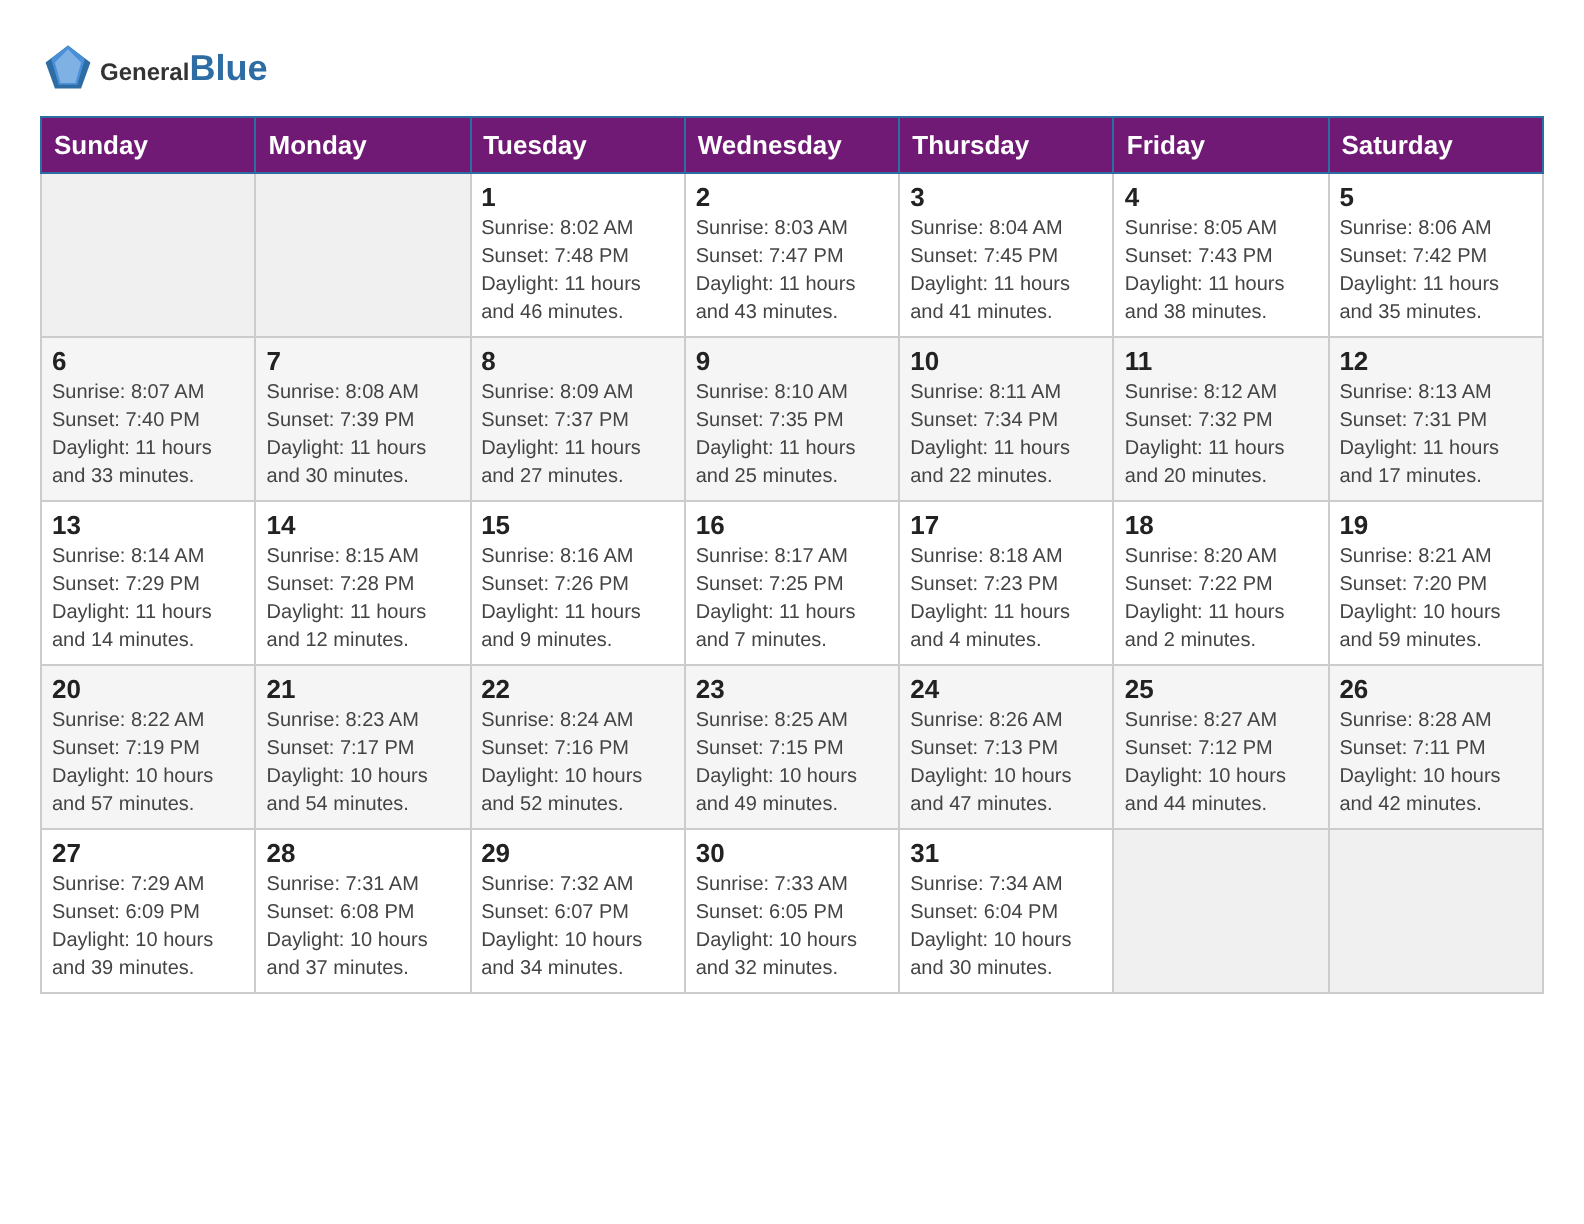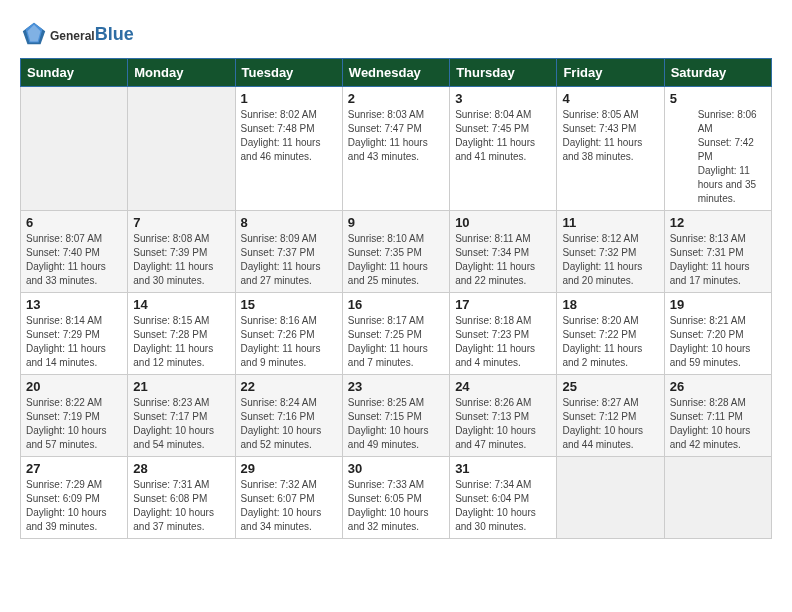--- a/index.html
+++ b/index.html
@@ -37,21 +37,21 @@
     .location-title {
       font-size: 16px;
       color: #444;
     }
     table {
       width: 100%;
       border-collapse: collapse;
       table-layout: fixed;
     }
     thead th {
-      background-color: #14532d;
+      background-color: #701a75;
       color: #fff;
       text-align: left;
       padding: 6px 6px;
       font-size: 13px;
       font-weight: bold;
       border: 1px solid #2e6da4;
     }
     tbody td {
       border: 1px solid #ccc;
       vertical-align: top;
@@ -135,21 +135,21 @@
 Daylight: 11 hours and 41 minutes.</div>
         </td>
         <td>
           <span class="day-num">4</span>
           <div class="day-detail" style="white-space: pre-line;">Sunrise: 8:05 AM
 Sunset: 7:43 PM
 Daylight: 11 hours and 38 minutes.</div>
         </td>
         <td>
           <span class="day-num">5</span>
-          <div class="day-detail" style="white-space: pre-line; margin-left: 28px;">Sunrise: 8:06 AM
+          <div class="day-detail" style="white-space: pre-line;">Sunrise: 8:06 AM
 Sunset: 7:42 PM
 Daylight: 11 hours and 35 minutes.</div>
         </td>
       </tr>
       <tr>
         <td>
           <span class="day-num">6</span>
           <div class="day-detail" style="white-space: pre-line;">Sunrise: 8:07 AM
 Sunset: 7:40 PM
 Daylight: 11 hours and 33 minutes.</div>

